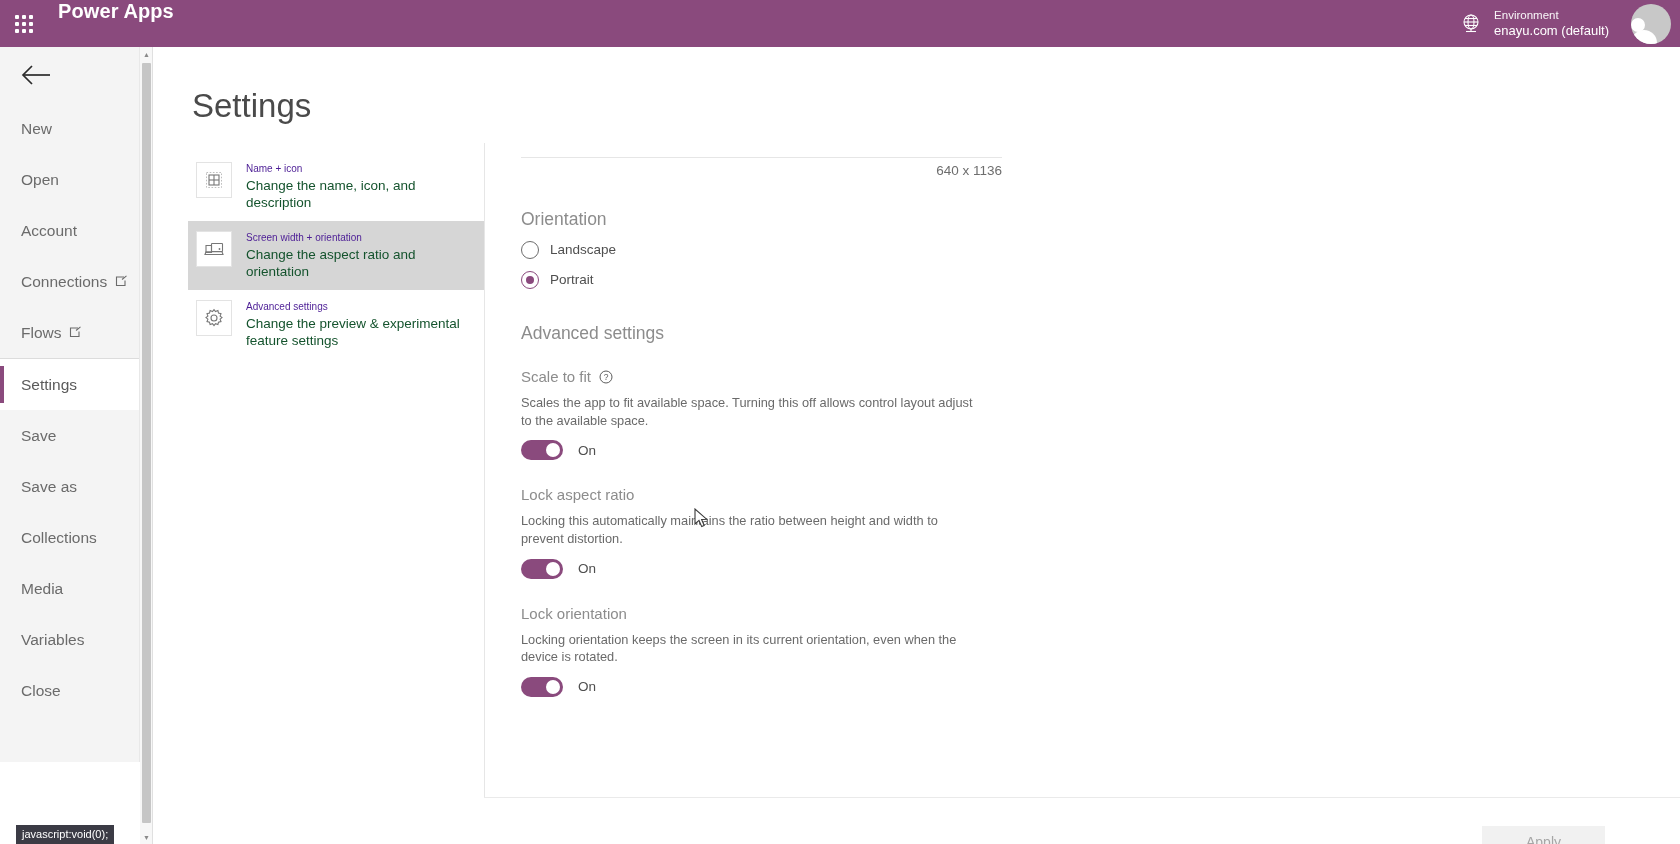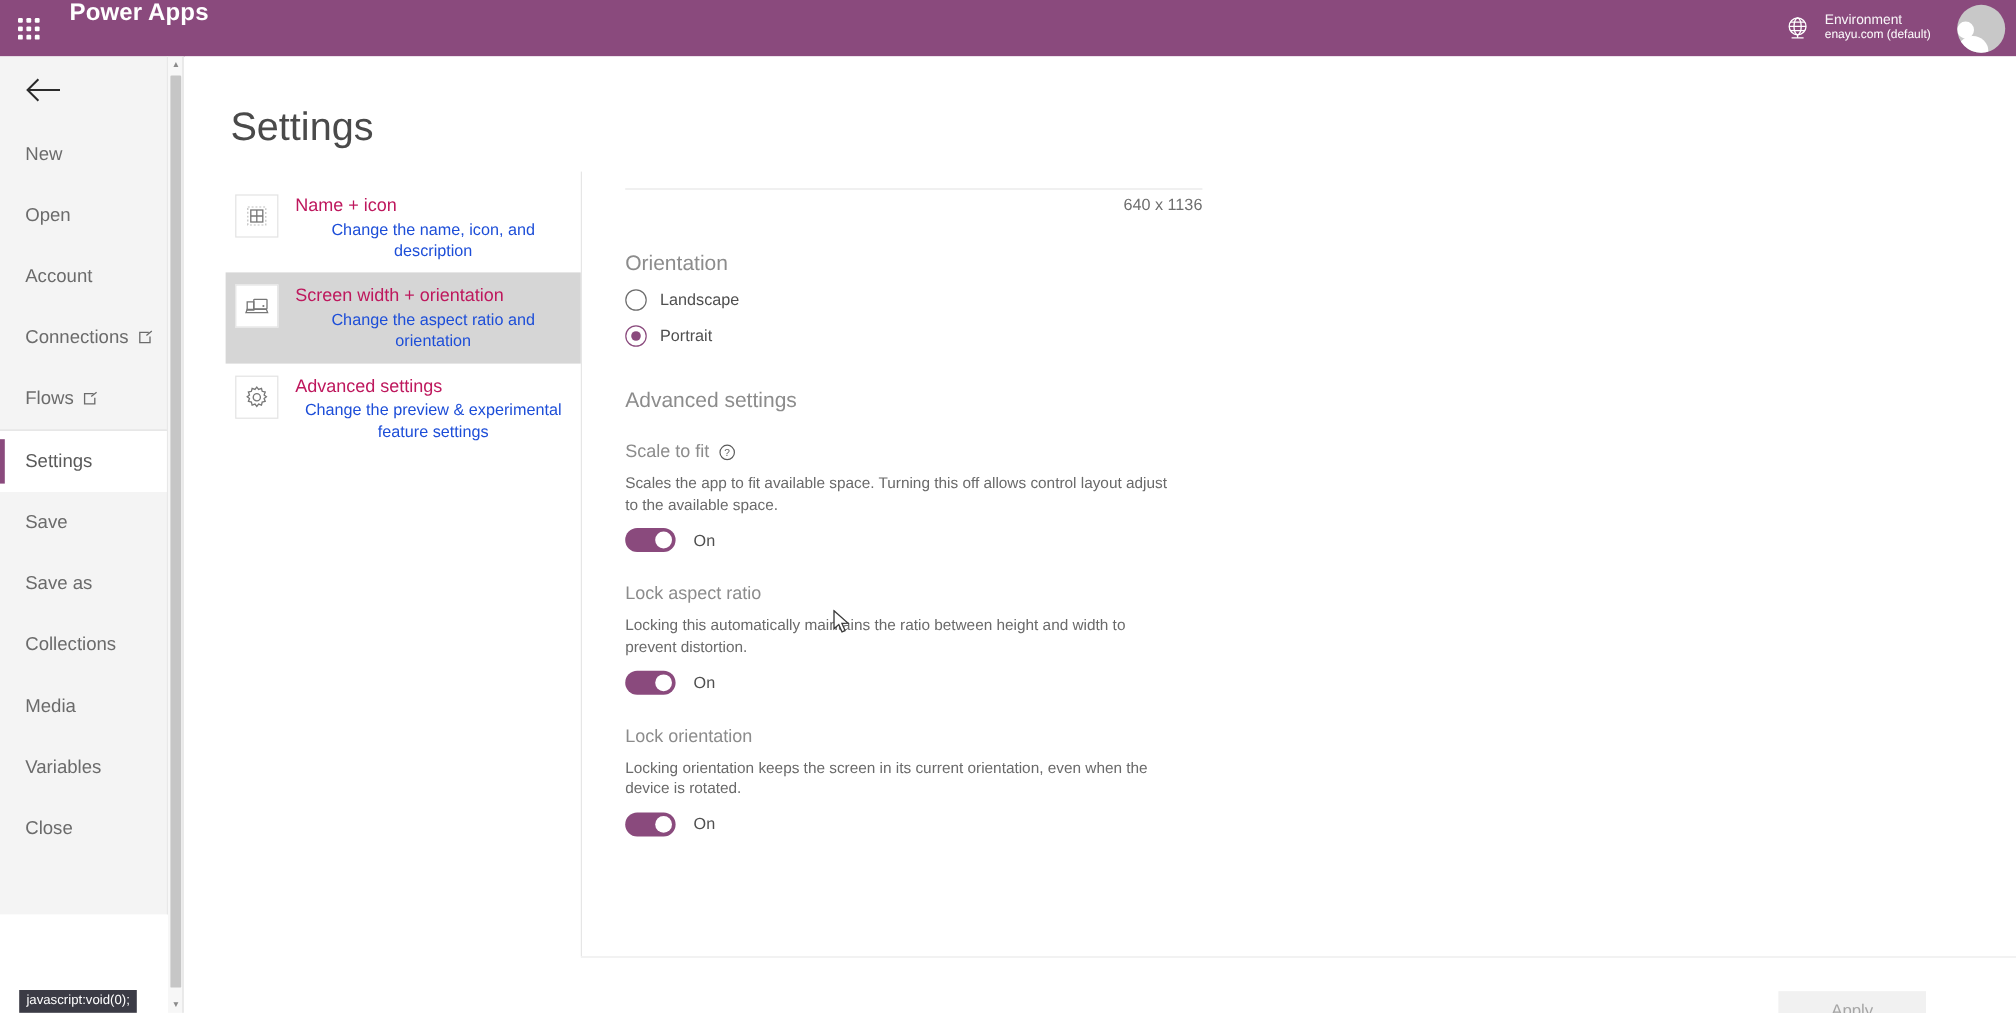--- a/index.html
+++ b/index.html
@@ -36,21 +36,21 @@
   }
   .topbar-right {
     margin-left: auto; display: flex; align-items: center; height: 47px;
   }
   .env-icon {
     width: 26px; height: 26px; margin-right: 10px;
     display: flex; align-items: center; justify-content: center;
   }
   .env-text { color: #ffffff; line-height: 1.25; margin-right: 22px; }
   .env-label { font-size: 11.5px; opacity: .95; display: block; }
-  .env-value { font-size: 10px; display: block; }
+  .env-value { font-size: 13px; display: block; }
   .avatar {
     width: 40px; height: 40px; border-radius: 50%;
     background: #c8c8c8; margin-right: 9px;
     display: flex; align-items: flex-end; justify-content: center;
     overflow: hidden; cursor: pointer;
   }
   .avatar-head {
     width: 14px; height: 14px; border-radius: 50%;
     background: #ffffff; position: relative; top: -12px;
   }
@@ -132,25 +132,25 @@
   }
   .tab.selected { background: #d6d6d6; }
   .tab-icon {
     width: 36px; height: 36px; min-width: 36px;
     background: #ffffff; border: 1px solid #e3e3e3;
     display: flex; align-items: center; justify-content: center;
     margin-right: 14px;
   }
   .tab-text { padding-top: 1px; }
   .tab-title {
-    font-size: 15px; color: #be185d; line-height: 1.25; display: block;
+    font-size: 10px; color: #4c1d95; line-height: 1.25; display: block;
   }
   .tab-desc {
-    font-size: 13.5px; color: #1d4ed8; line-height: 1.28;
-    display: block; margin-top: 1px; text-align: center;
+    font-size: 13.5px; color: #14532d; line-height: 1.28;
+    display: block; margin-top: 1px;
   }
 
   
   .detail {
     position: absolute; left: 330px; top: 96px;
     width: 1411px; height: 654px;
     border-left: 1px solid #e6e6e6;
     overflow: hidden;
   }
   .detail-inner { position: relative; padding: 0 0 0 36px; }

